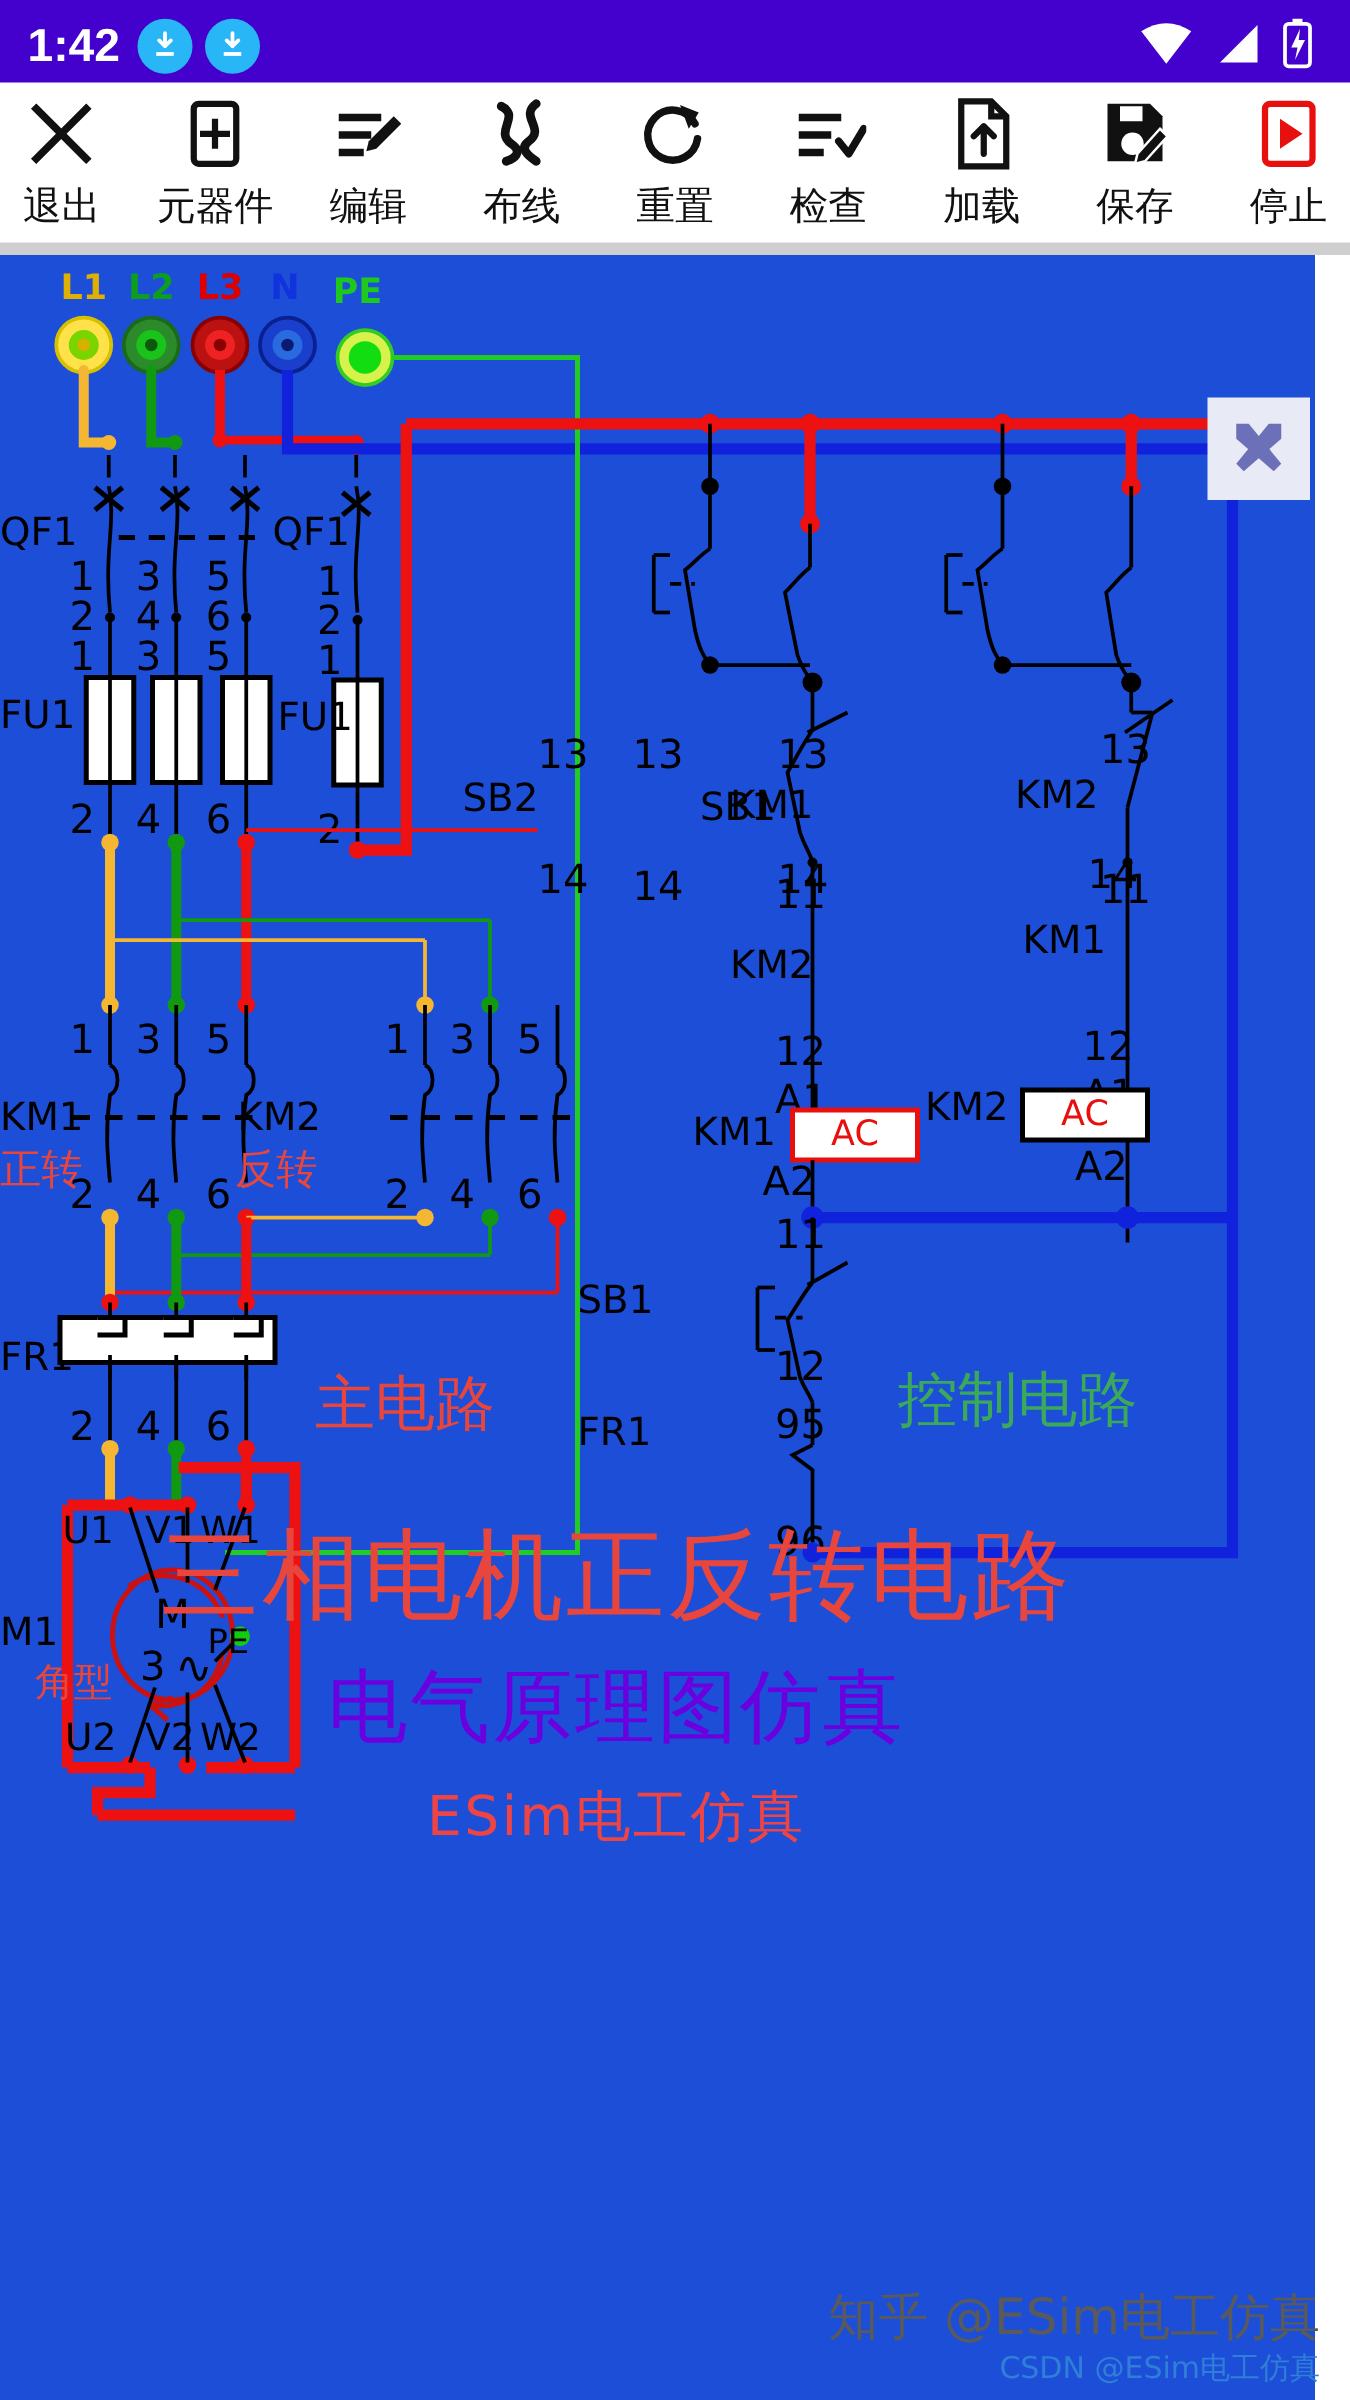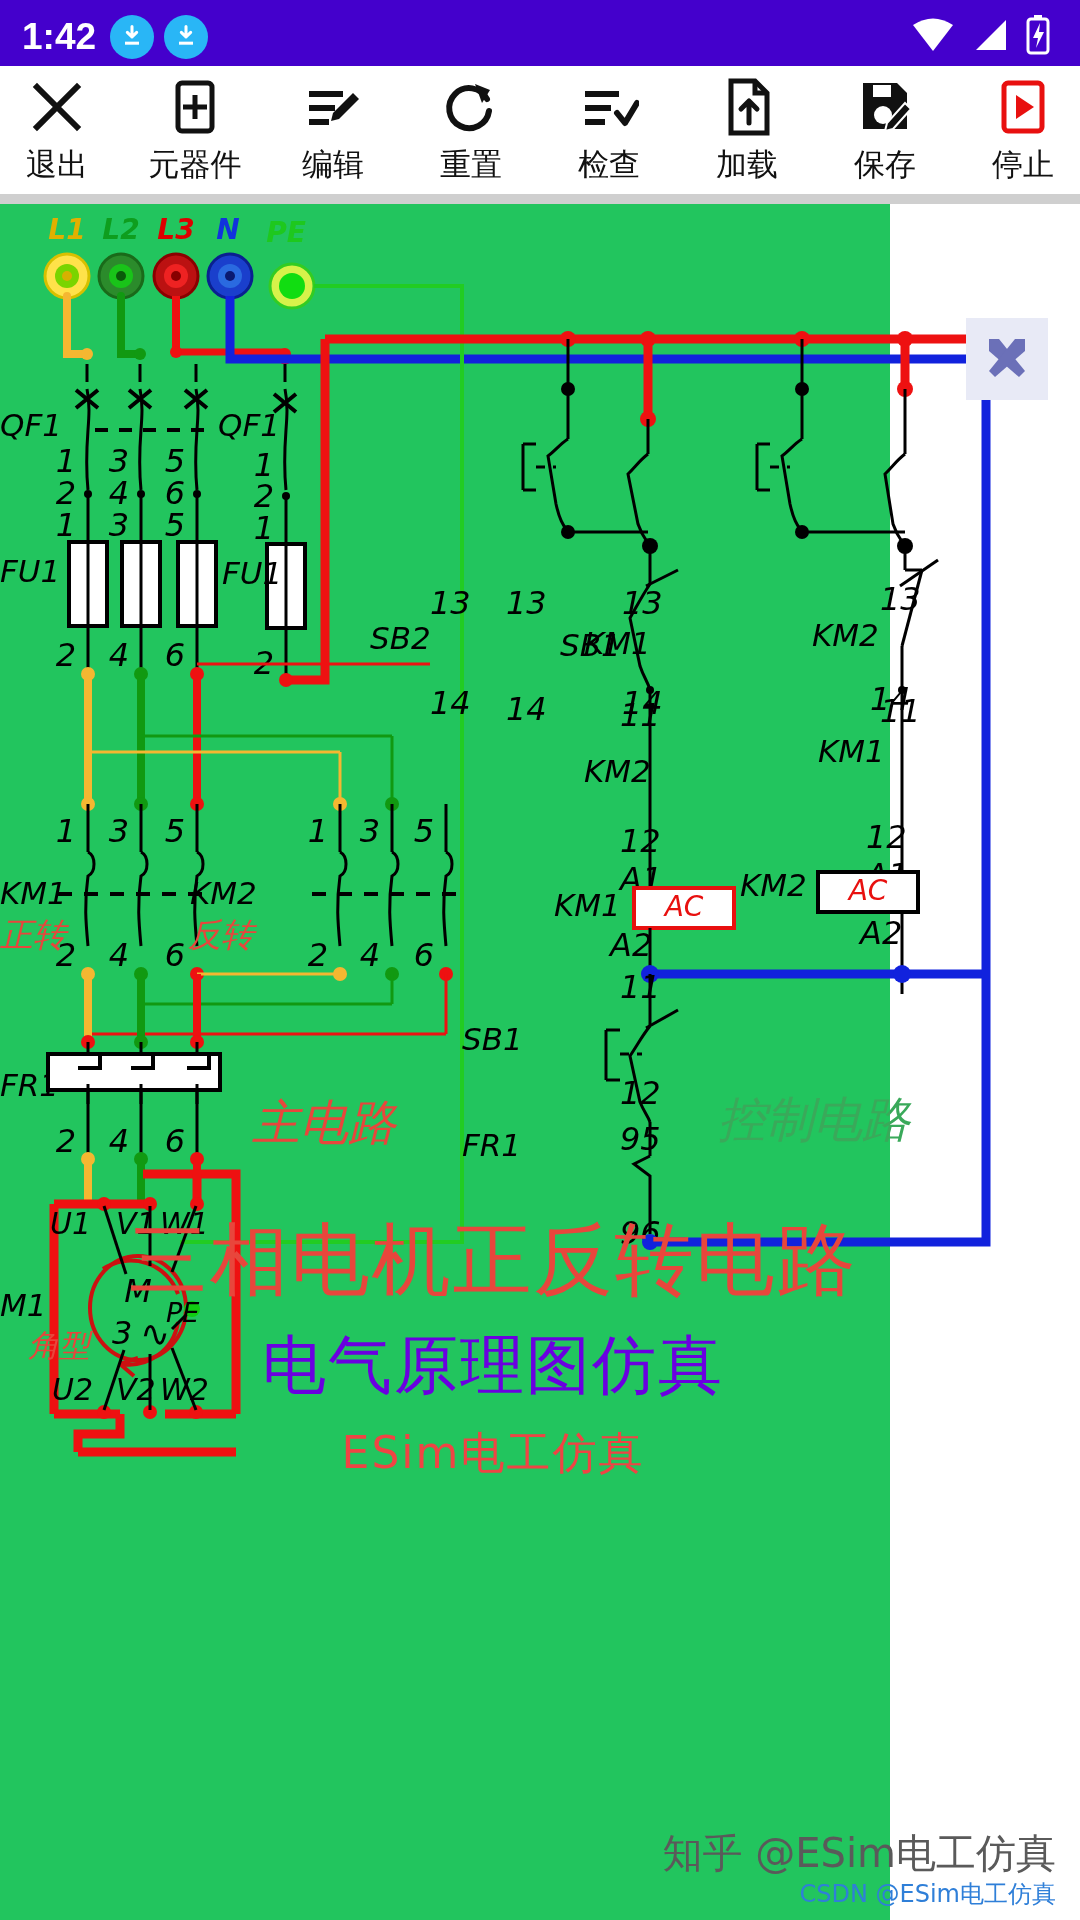--- a/index.html
+++ b/index.html
@@ -15,21 +15,21 @@
 
   
   .toolbar{position:absolute;left:0;top:66px;width:1080px;height:130px;background:#fff;display:flex;align-items:flex-start;gap:24px;}
   .tb-item{flex:1 1 0;display:flex;flex-direction:column;align-items:center;justify-content:flex-start;padding-top:10px;}
   .tb-ico{height:62px;display:flex;align-items:center;justify-content:center;}
   .tb-lbl{font-size:31px;color:#111;margin-top:6px;font-family:"DejaVu Sans",sans-serif;white-space:nowrap;}
   .tb-lbl.stop{color:#111;}
   .tb-sep{position:absolute;left:0;top:194px;width:1080px;height:10px;background:#cfcfcf;}
 
   
-  .canvas{position:absolute;left:0;top:204px;width:890px;height:1716px;background:#22c55e;font-style:italic;}
+  .canvas{position:absolute;left:0;top:204px;width:1052px;height:1716px;background:#1d4ed8;}
   .canvas svg{display:block;}
 
   
   .palette{position:absolute;left:966px;top:318px;width:82px;height:82px;background:#e8eaf6;display:flex;align-items:center;justify-content:center;}
 
   
   .cap{position:absolute;width:986px;text-align:center;font-family:"DejaVu Sans",sans-serif;white-space:nowrap;margin-top:16px;}
   .cap1{top:1192px;font-size:79px;color:#e8463c;letter-spacing:2px;}
   .cap2{top:1306px;font-size:64px;color:#6a00e0;letter-spacing:2px;}
   .cap3{top:1408px;font-size:44px;color:#ef4444;letter-spacing:2px;}
@@ -106,20 +106,29 @@
         <svg width="60" height="60" viewBox="0 0 60 60">
           <rect x="6" y="14" width="34" height="6" fill="#111"></rect>
           <rect x="6" y="28" width="26" height="6" fill="#111"></rect>
           <rect x="6" y="42" width="20" height="6" fill="#111"></rect>
           <path d="M50 16 L56 22 L36 42 L28 44 L30 36 Z" fill="#111"></path>
         </svg>
       </div>
       <div class="tb-lbl">编辑</div>
     </div>
 
+    <div class="tb-item">
+      <div class="tb-ico">
+        <svg width="60" height="60" viewBox="0 0 60 60">
+          <path d="M14 8 C30 16 8 28 22 38 C32 45 24 50 18 52" stroke="#111" stroke-width="7" fill="none" stroke-linecap="round"></path>
+          <path d="M42 6 C28 16 50 26 36 36 C28 42 36 48 42 52" stroke="#111" stroke-width="7" fill="none" stroke-linecap="round"></path>
+        </svg>
+      </div>
+      <div class="tb-lbl">布线</div>
+    </div>
 
     <div class="tb-item">
       <div class="tb-ico">
         <svg width="60" height="60" viewBox="0 0 60 60">
           <path d="M46 22 A20 20 0 1 0 48 34" stroke="#111" stroke-width="6" fill="none" stroke-linecap="round"></path>
           <path d="M34 7 L49 13 L41 26 Z" fill="#111"></path>
         </svg>
       </div>
       <div class="tb-lbl">重置</div>
     </div>

